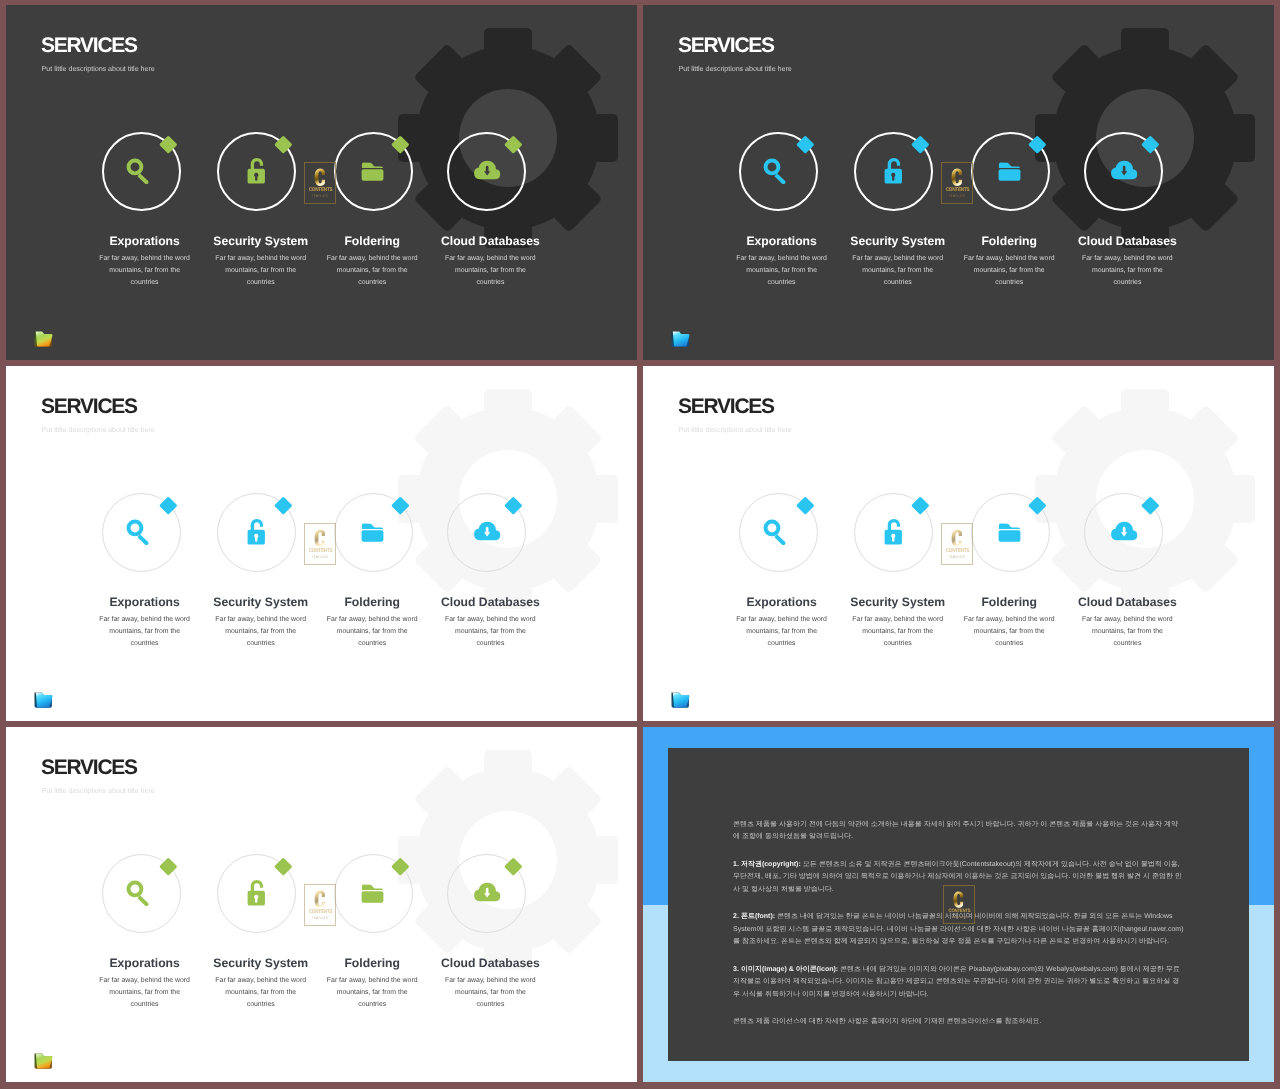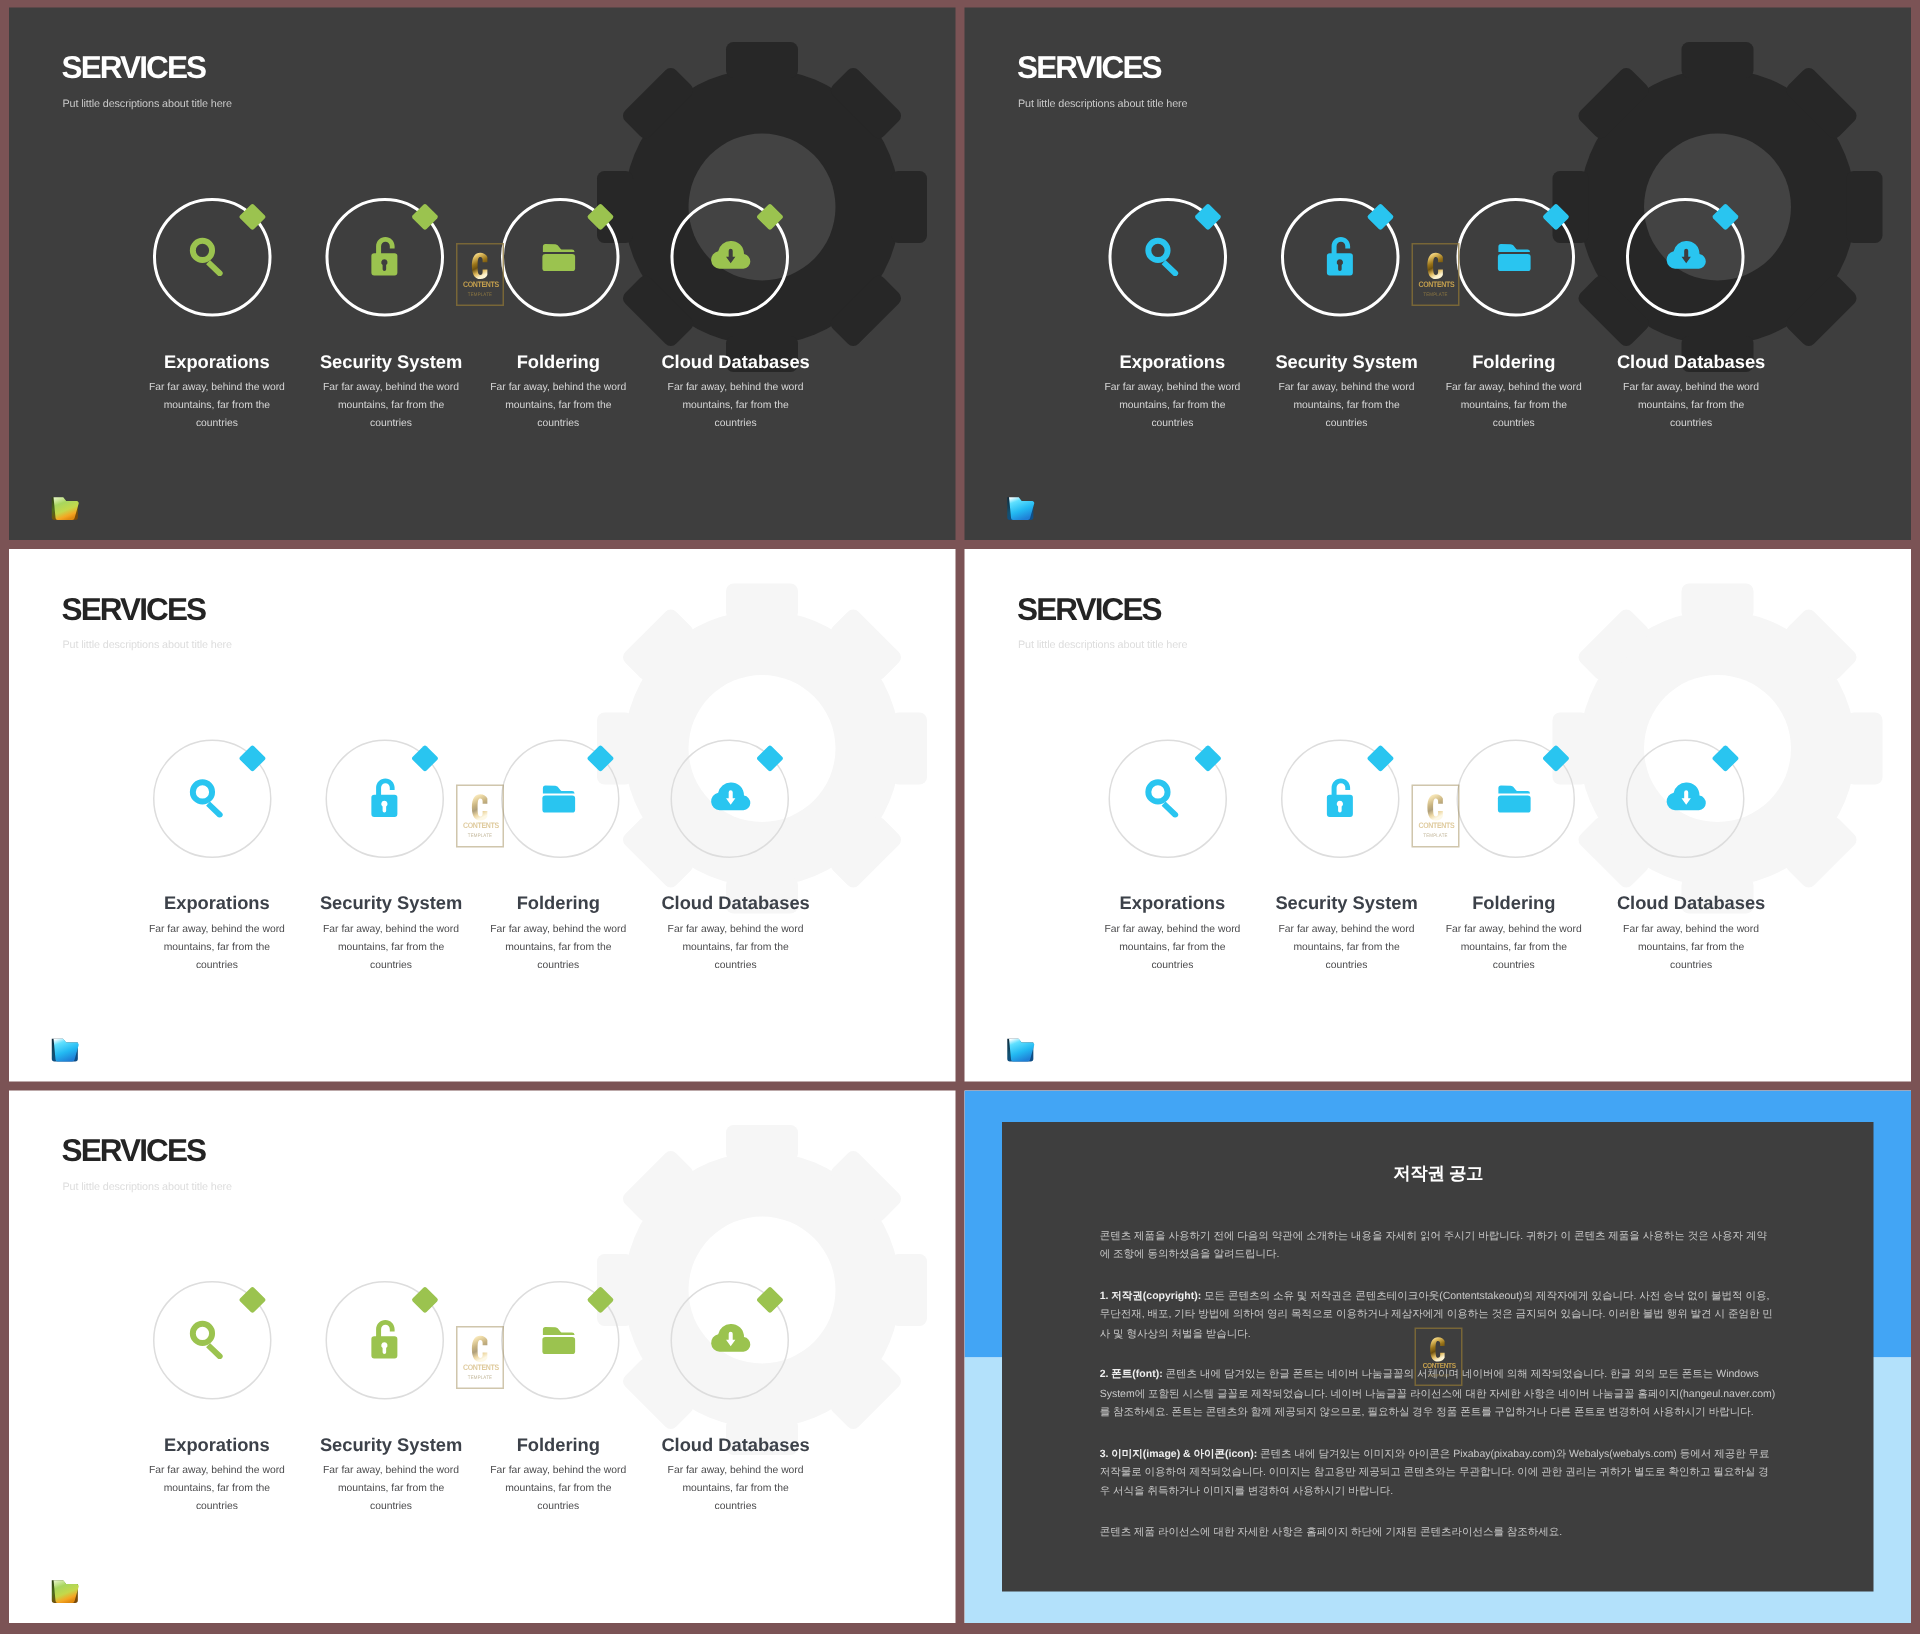--- a/index.html
+++ b/index.html
@@ -336,21 +336,20 @@
         </div>
         <div class="corner-folder" style="left:27.4px;top:324.2px;width:21px;height:20px"><svg viewBox="0 0 36 34" width="21" height="20">
             <path fill="url(#cfgreenb)" d="M2.6 4.2h12.8l3.6 4.3h13.4v18.6a3 3 0 0 1-3 3H5.6a3 3 0 0 1-3-3z"></path>
             <path fill="url(#cfgreena)" d="M4.6 4.2h11.1l3.4 4.3H31a2.4 2.4 0 0 1 2.3 3.1l-4.6 16.2a3 3 0 0 1-2.9 2.2H9.3a2.4 2.4 0 0 1-2.4-2.2z"></path>
           </svg></div>
       </div>
       <div class="slide light" style="left:643px;top:727px;width:631px;height:355px">
         <div class="cpy-top" style="height:178px"></div>
         <div class="cpy-bot" style="height:177px"></div>
         <div class="cpy-panel" style="left:25.3px;top:21.4px;width:581px;height:313px"></div>
-        <div class="cpy-h" style="top:49px;left:25.3px;width:581px;font-size:11.6px;line-height:13px;letter-spacing:-0.2px">저작권 공고</div>
         <div class="cpy-body" style="left:90.1px;top:91.8px;width:451px;font-size:7px;line-height:12.3px">
           <p>콘텐츠 제품을 사용하기 전에 다음의 약관에 소개하는 내용을 자세히 읽어 주시기 바랍니다. 귀하가 이 콘텐츠 제품을 사용하는 것은 사용자 계약에 조항에 동의하셨음을 알려드립니다.</p>
           <p style="margin-top:15.6px"><b>1. 저작권(copyright):</b><span> 모든 콘텐츠의 소유 및 저작권은 콘텐츠테이크아웃(Contentstakeout)의 제작자에게 있습니다. 사전 승낙 없이 불법적 이용, 무단전재, 배포, 기타 방법에 의하여 영리 목적으로 이용하거나 제삼자에게 이용하는 것은 금지되어 있습니다. 이러한 불법 행위 발견 시 준엄한 민사 및 형사상의 처벌을 받습니다.</span></p>
           <p style="margin-top:15.6px"><b>2. 폰트(font):</b><span> 콘텐츠 내에 담겨있는 한글 폰트는 네이버 나눔글꼴의 서체이며 네이버에 의해 제작되었습니다. 한글 외의 모든 폰트는 Windows System에 포함된 시스템 글꼴로 제작되었습니다. 네이버 나눔글꼴 라이선스에 대한 자세한 사항은 네이버 나눔글꼴 홈페이지(hangeul.naver.com)를 참조하세요. 폰트는 콘텐츠와 함께 제공되지 않으므로, 필요하실 경우 정품 폰트를 구입하거나 다른 폰트로 변경하여 사용하시기 바랍니다.</span></p>
           <p style="margin-top:15.6px"><b>3. 이미지(image) &amp; 아이콘(icon):</b><span> 콘텐츠 내에 담겨있는 이미지와 아이콘은 Pixabay(pixabay.com)와 Webalys(webalys.com) 등에서 제공한 무료 저작물로 이용하여 제작되었습니다. 이미지는 참고용만 제공되고 콘텐츠와는 무관합니다. 이에 관한 권리는 귀하가 별도로 확인하고 필요하실 경우 서식을 취득하거나 이미지를 변경하여 사용하시기 바랍니다.</span></p>
           <p style="margin-top:15.6px">콘텐츠 제품 라이선스에 대한 자세한 사항은 홈페이지 하단에 기재된 콘텐츠라이선스를 참조하세요.</p>
         </div>
         <div class="wmlogo" style="left:300.3px;top:158.3px;width:31.6px;height:39.1px;border:1px solid rgba(140,116,54,.75);box-sizing:border-box;display:flex;flex-direction:column;align-items:center;justify-content:flex-start;padding-top:3.9px;">
           <div style="width:13.3px;height:19.2px;line-height:0" aria-label="C"><svg viewBox="0 0 36 50" width="13.3" height="19.2">
               <path fill="url(#wmgold)" d="M18 3C9.2 3 4 10 4 25s5.2 22 14 22c6 0 10-3 12-7v-9h-8v4c0 3-1.6 5-4 5-3 0-4.4-3-4.4-15s1.4-15 4.4-15c2.4 0 4 2 4 5v4h8v-9C28 6 24 3 18 3z"></path>

